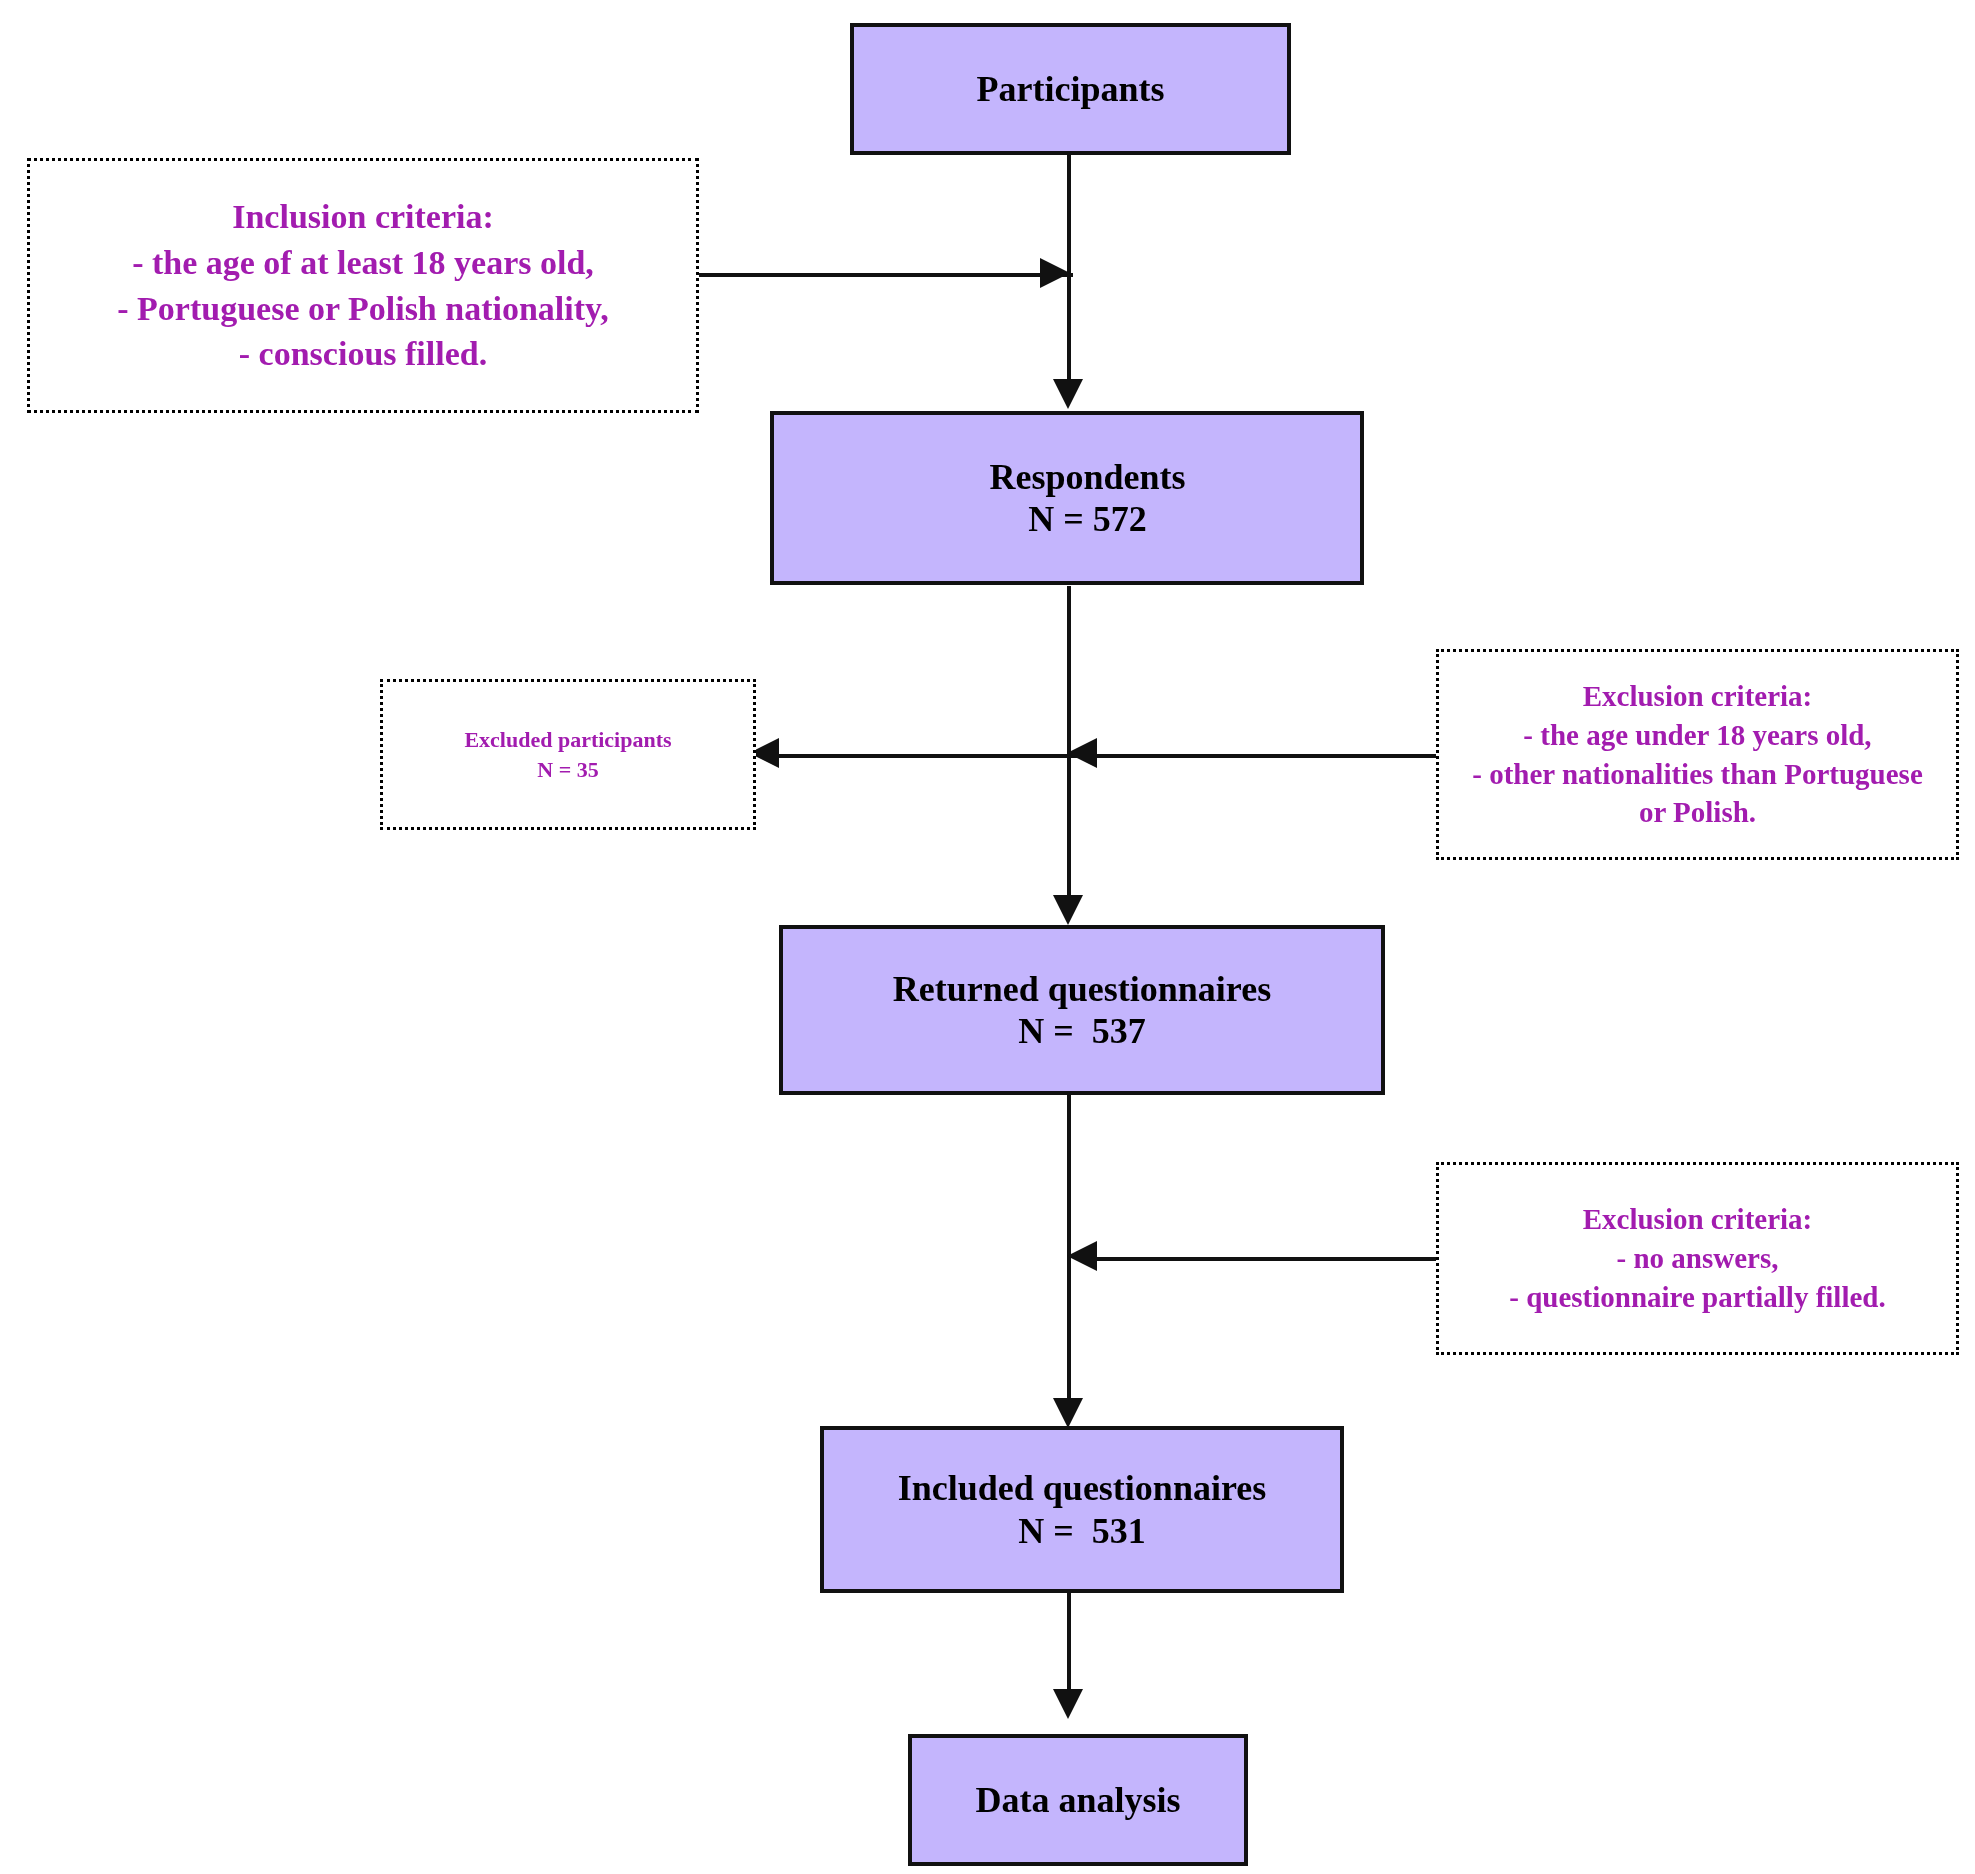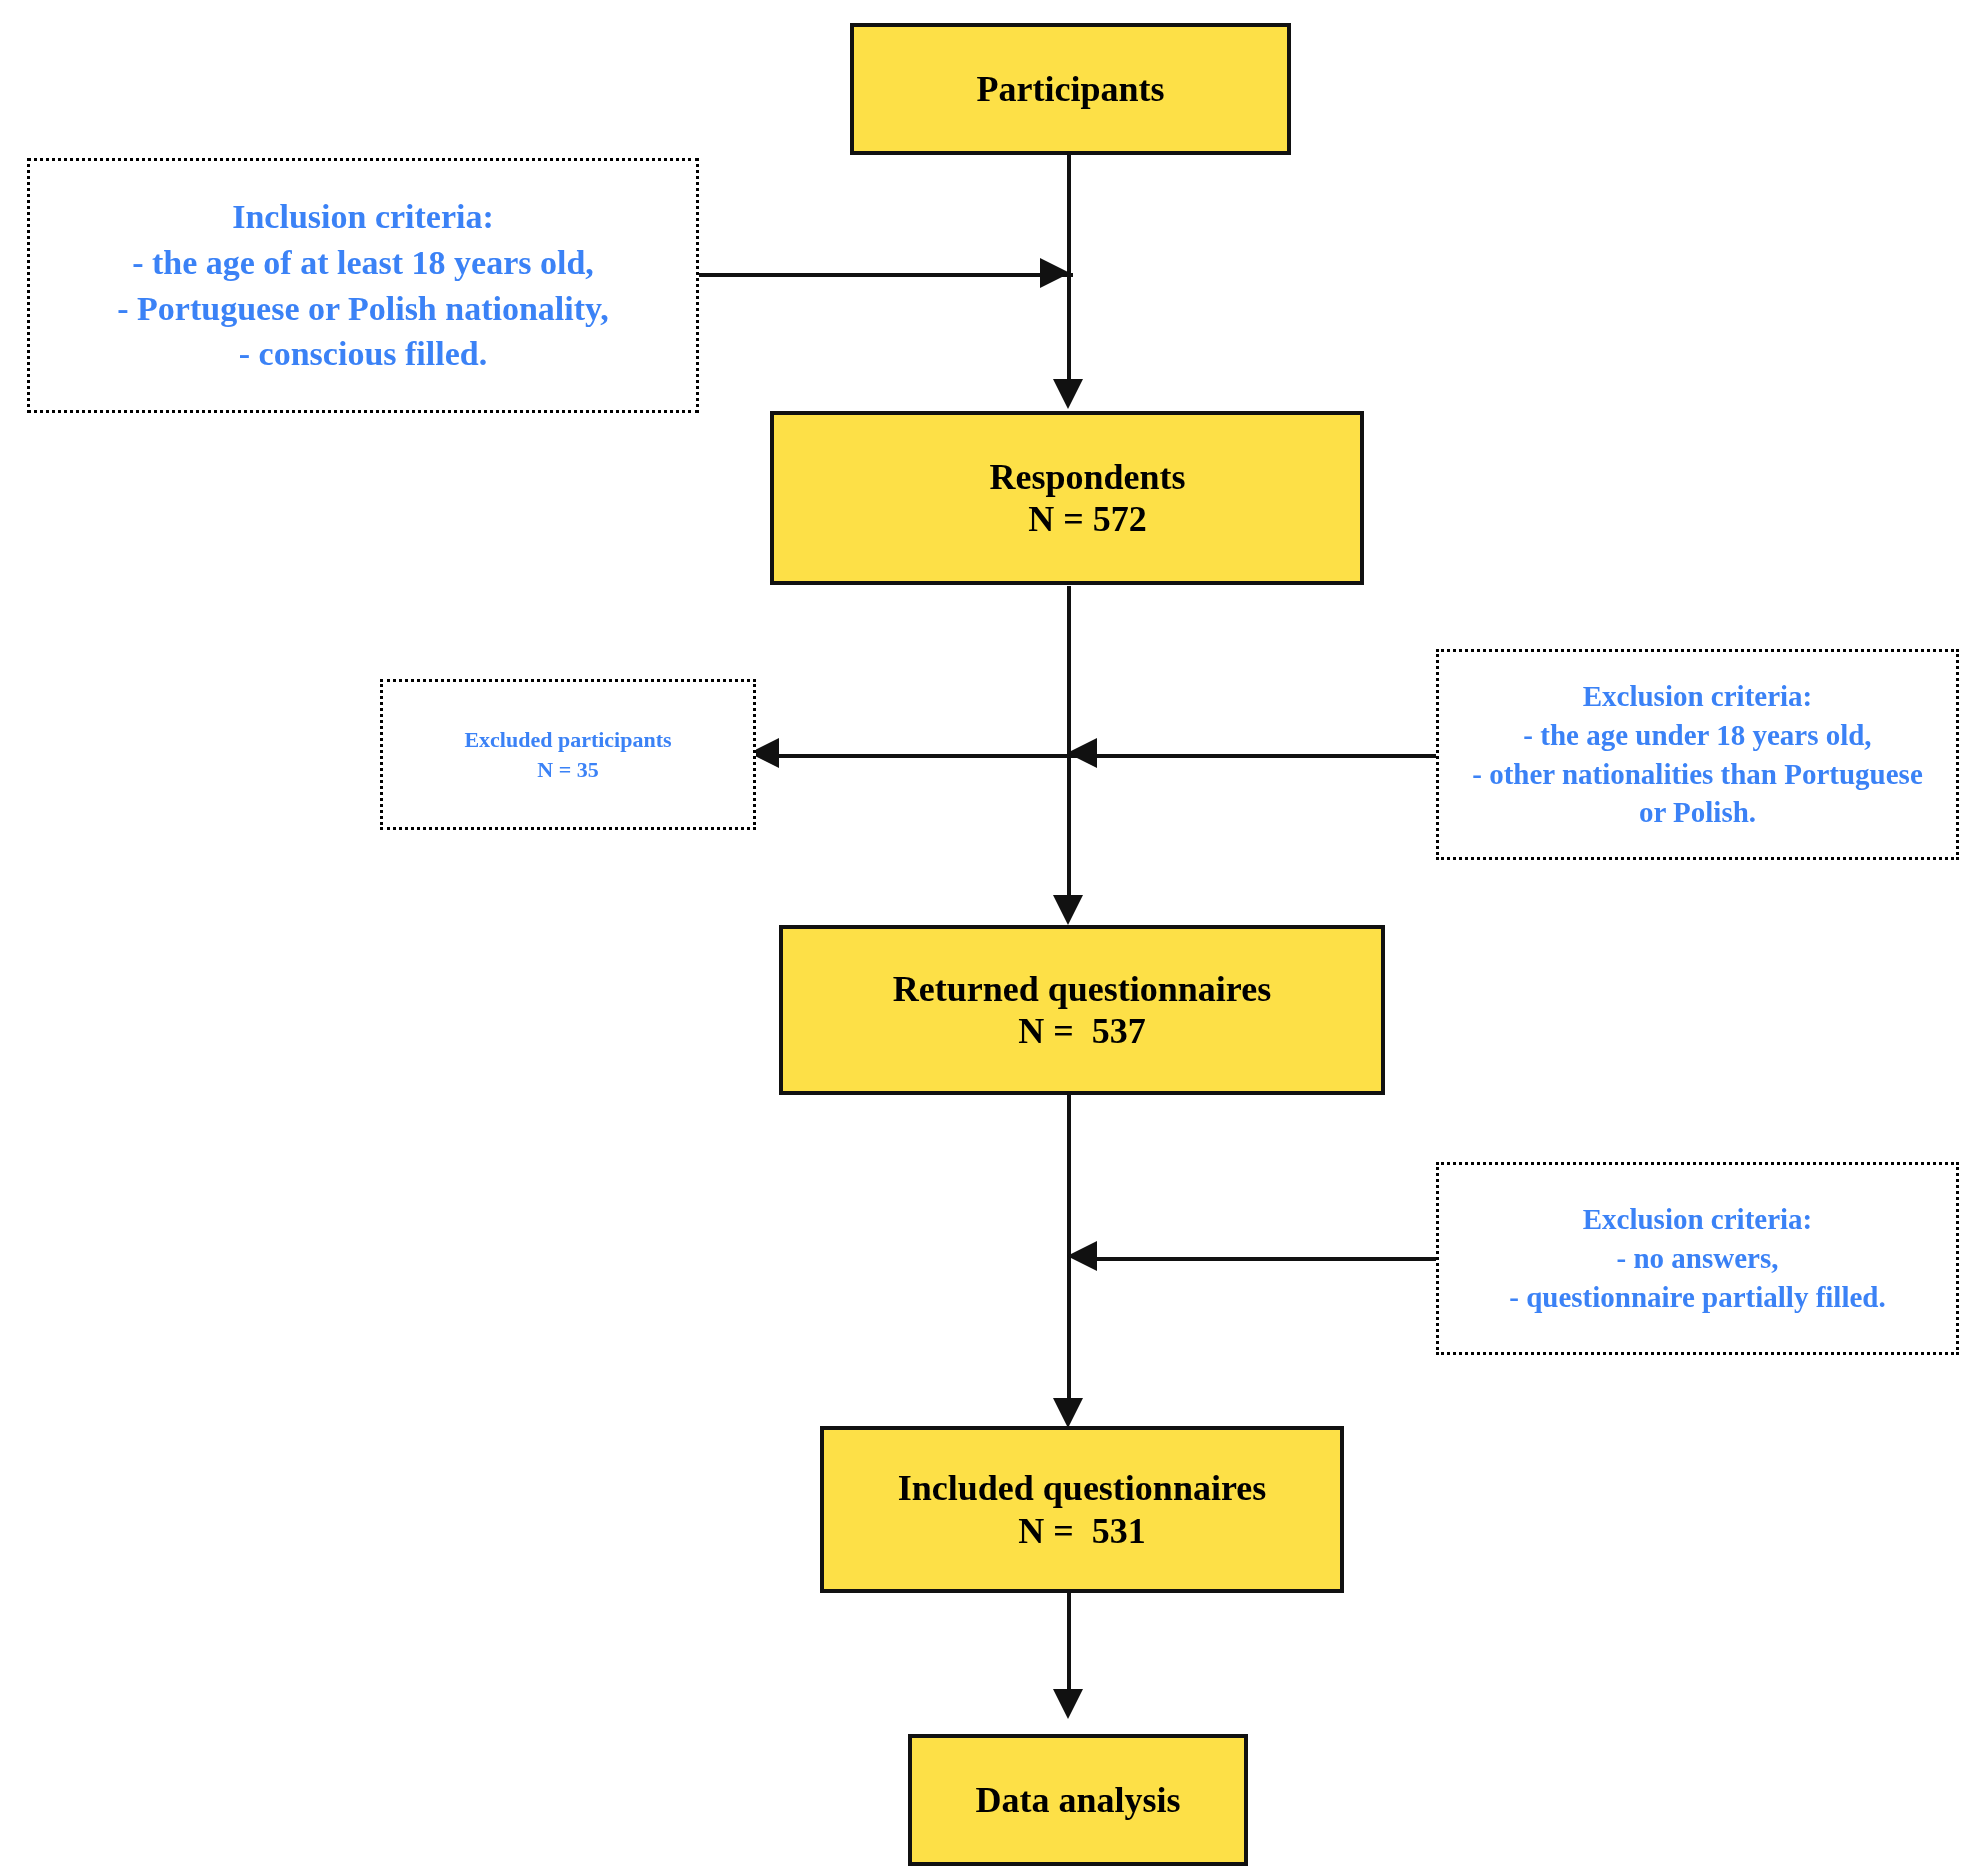--- a/index.html
+++ b/index.html
@@ -14,21 +14,21 @@
     height: 1875px;
     background: #ffffff;
     font-family: "Liberation Serif", "DejaVu Serif", serif;
     overflow: hidden;
   }
 
   
   .node {
     position: absolute;
     box-sizing: border-box;
-    background: #fde047;
+    background: #c4b5fd;
     border: 4.1px solid #111111;
     display: flex;
     flex-direction: column;
     align-items: center;
     justify-content: center;
     text-align: center;
     color: #000000;
     font-weight: bold;
     line-height: 1.18;
   }
@@ -42,21 +42,21 @@
   .note {
     position: absolute;
     box-sizing: border-box;
     background: #ffffff;
     border: 3.5px dotted #000000;
     display: flex;
     flex-direction: column;
     align-items: center;
     justify-content: center;
     text-align: center;
-    color: #3b82f6;
+    color: #a21caf;
     font-weight: bold;
     line-height: 1.34;
   }
   .note .ln {
     display: block;
     white-space: pre;
   }
 
   
   .vline {

